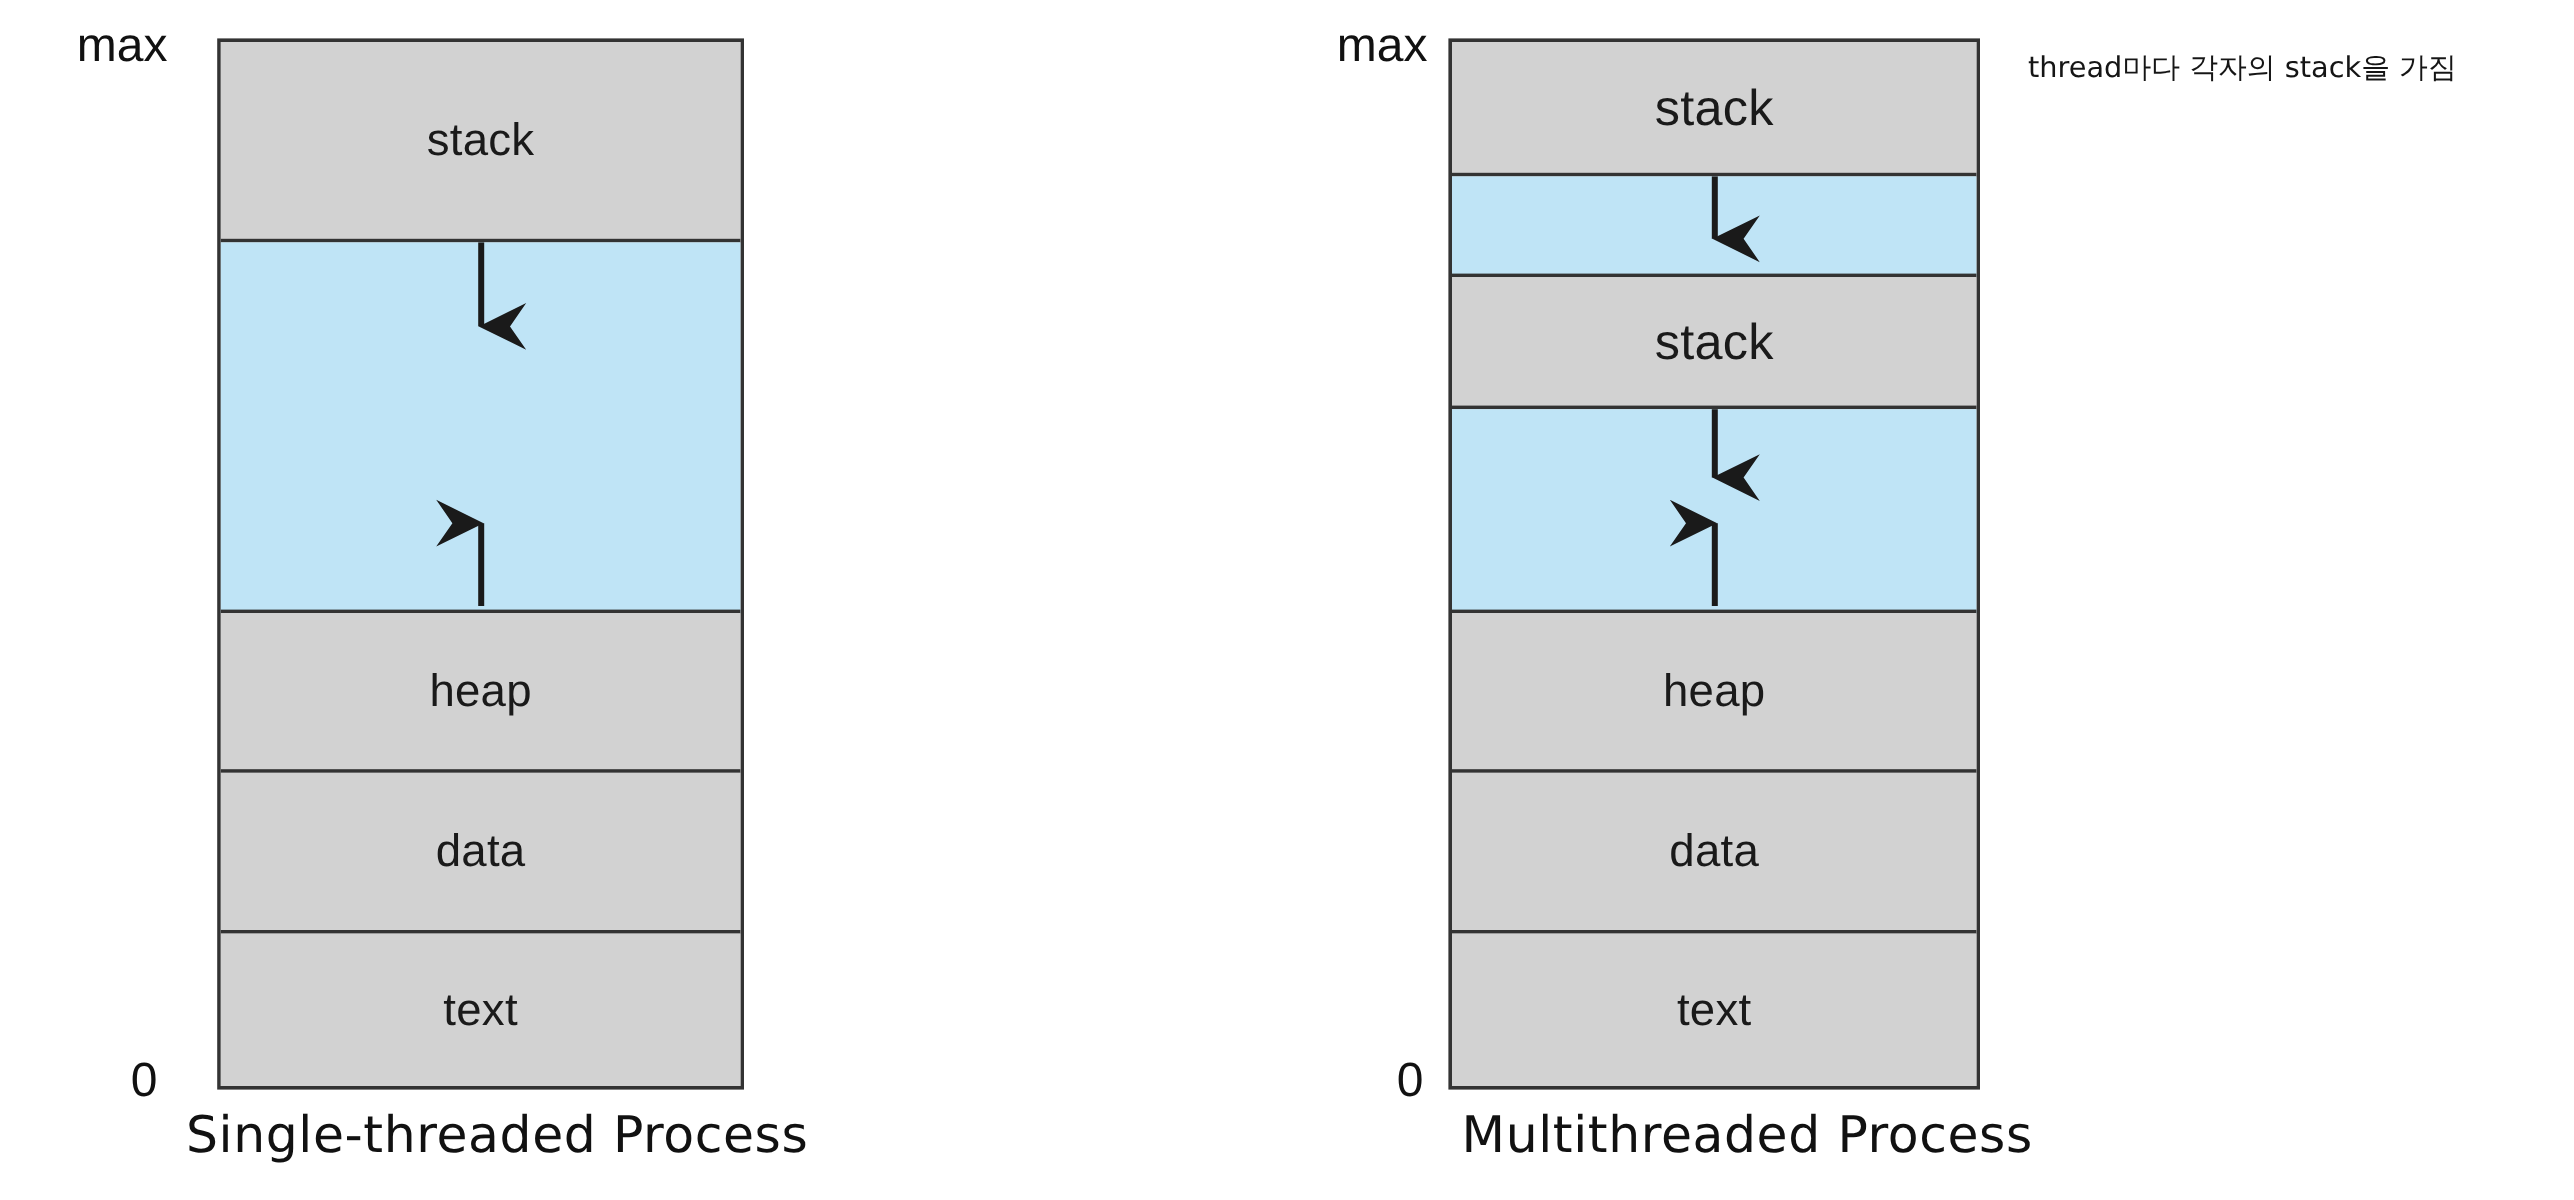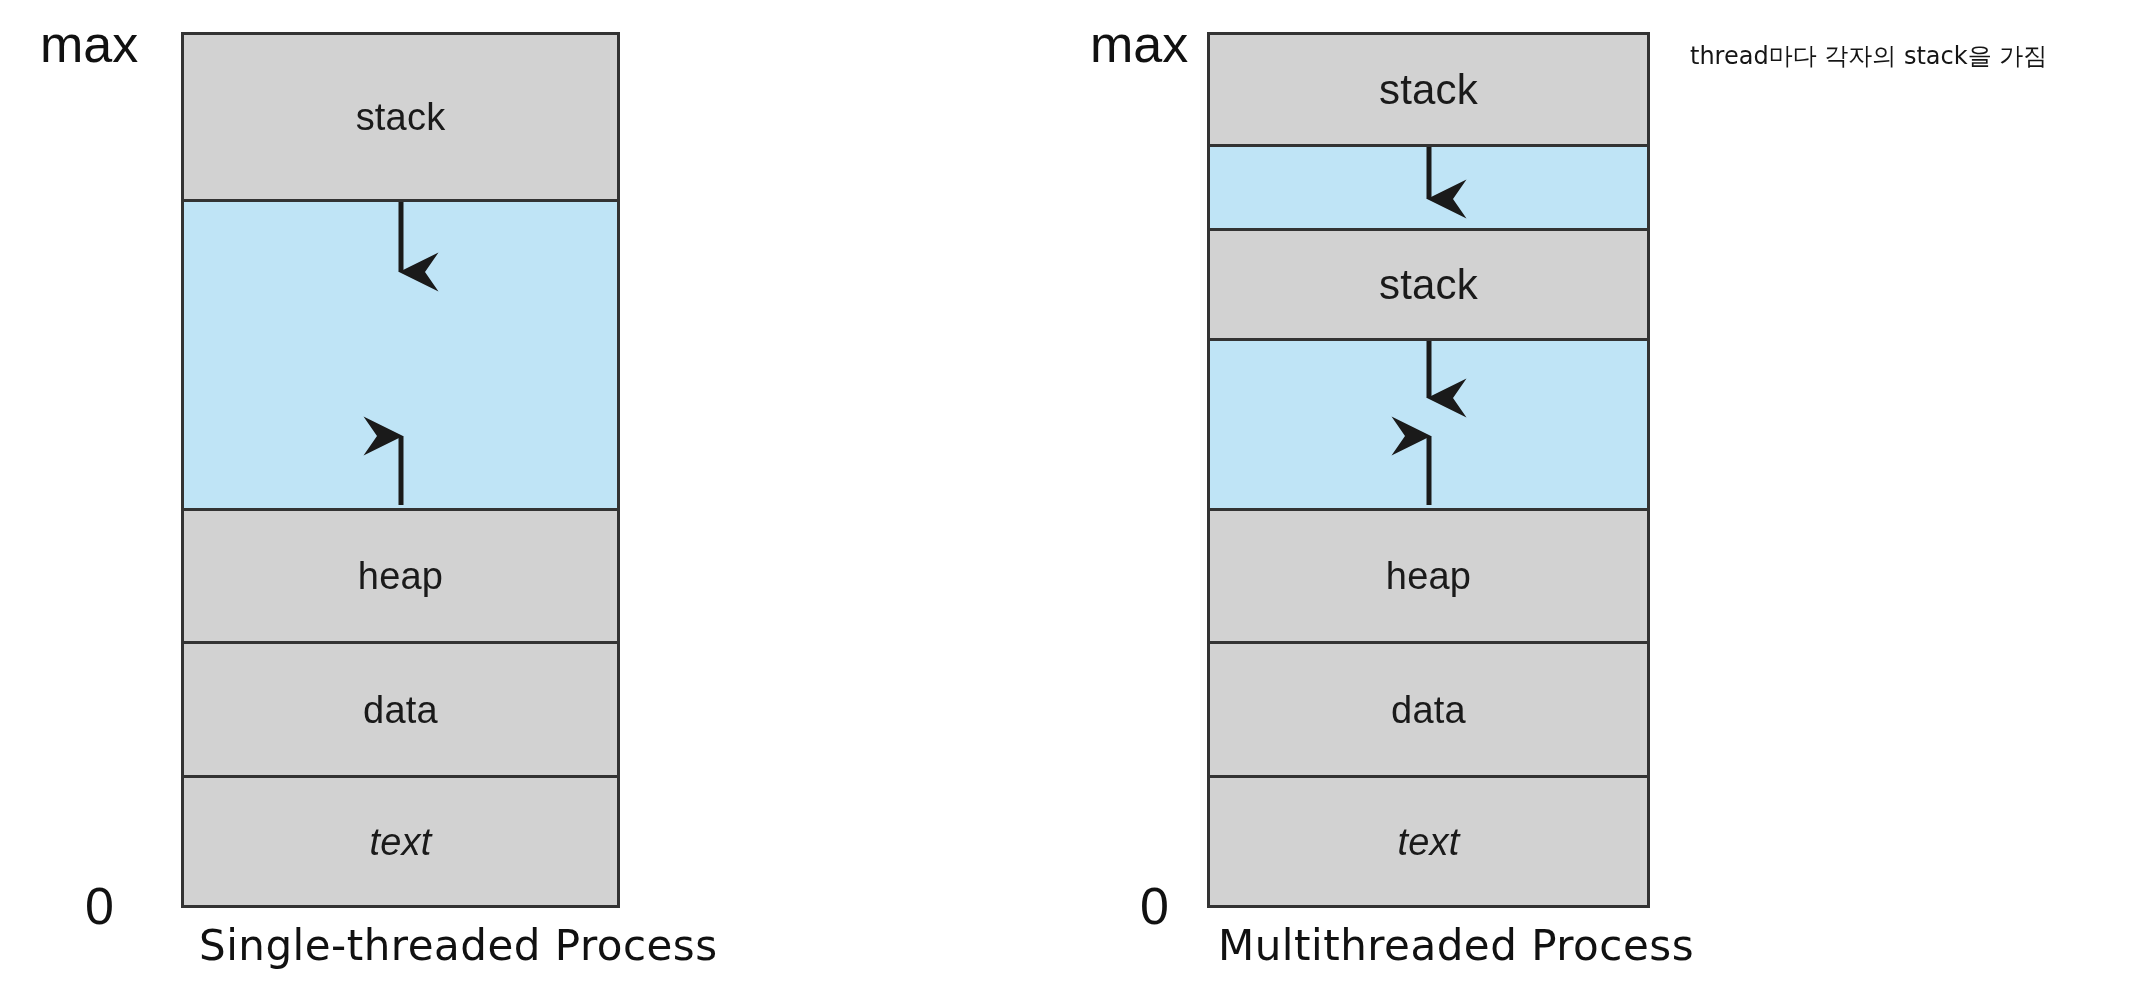--- a/index.html
+++ b/index.html
@@ -30,42 +30,43 @@
   .seg {
     position: absolute;
     left: 0;
     right: 0;
     box-sizing: border-box;
     display: flex;
     align-items: center;
     justify-content: center;
     border-bottom: 3px solid #333333;
   }
-  .seg.last { border-bottom: none; font-style: italic; }
+  .seg.last { border-bottom: none; }
   .seg.gray { background: #d2d2d2; }
   .seg.blue { background: #bfe4f6; }
 
   .seg-label {
     font-family: "Liberation Sans", sans-serif;
     font-size: 38px;
     color: #1a1a1a;
     letter-spacing: .2px;
     line-height: 1;
     user-select: none;
   }
   .seg-label.big { font-size: 42px; }
 
   
   .axis-label {
     position: absolute;
     font-family: "Liberation Sans", sans-serif;
-    font-size: 52px;
+    font-size: 40px;
     color: #111111;
     line-height: 1;
     white-space: nowrap;
+    margin-left: 24px;
   }
 
   
   .caption {
     position: absolute;
     font-family: "DejaVu Sans", sans-serif;
     font-size: 42px;
     color: #111111;
     line-height: 1;
     white-space: nowrap;
@@ -117,21 +118,21 @@
 
     <div class="seg gray" style="top:609px; height:134px;">
       <span class="seg-label">data</span>
     </div>
 
     <div class="seg gray last" style="top:743px; height:127px;">
       <span class="seg-label">text</span>
     </div>
   </div>
 
-  <div class="caption" style="left:155px; top:925px;margin-left:44px;">Single-threaded Process</div>
+  <div class="caption" style="left:155px; top:925px;">Single-threaded Process</div>
 
   <div class="axis-label" style="left:1090px; top:18px;">max</div>
 
   <div class="axis-label" style="left:1140px; top:880px;">0</div>
 
   <div class="mem-box" id="right-box" style="left:1207px; top:32px; width:443px; height:876px;">
 
     <div class="seg gray" style="top:0px; height:112px;">
       <span class="seg-label big">stack</span>
     </div>

